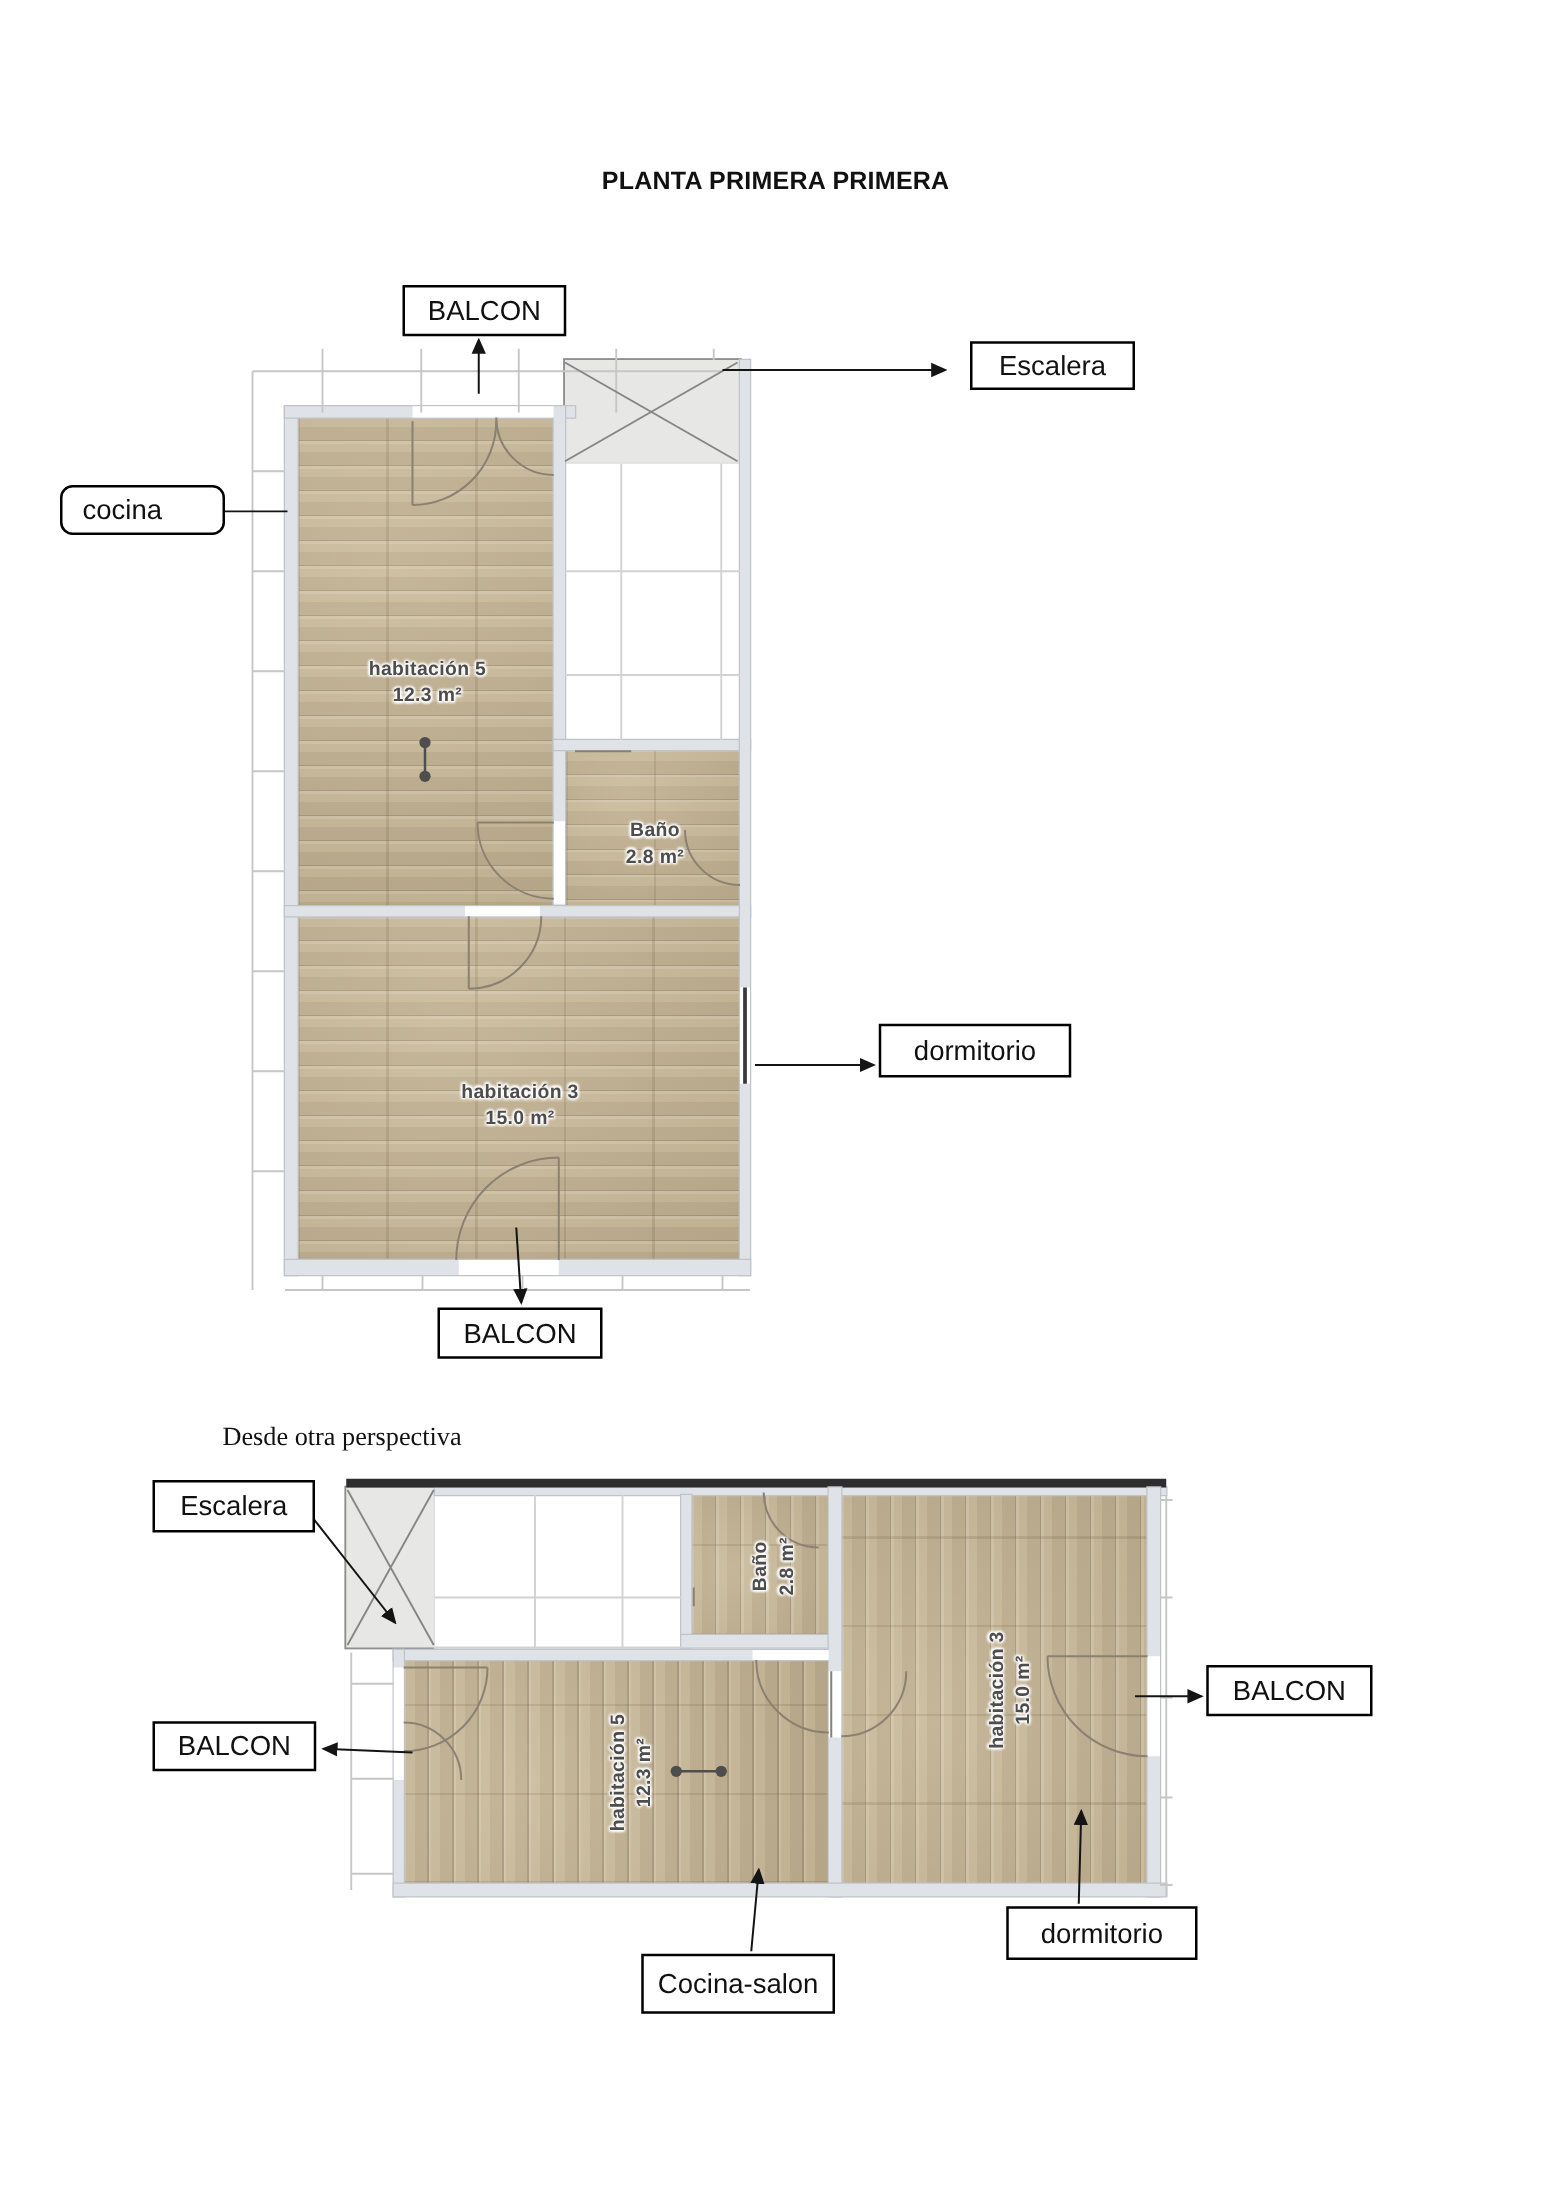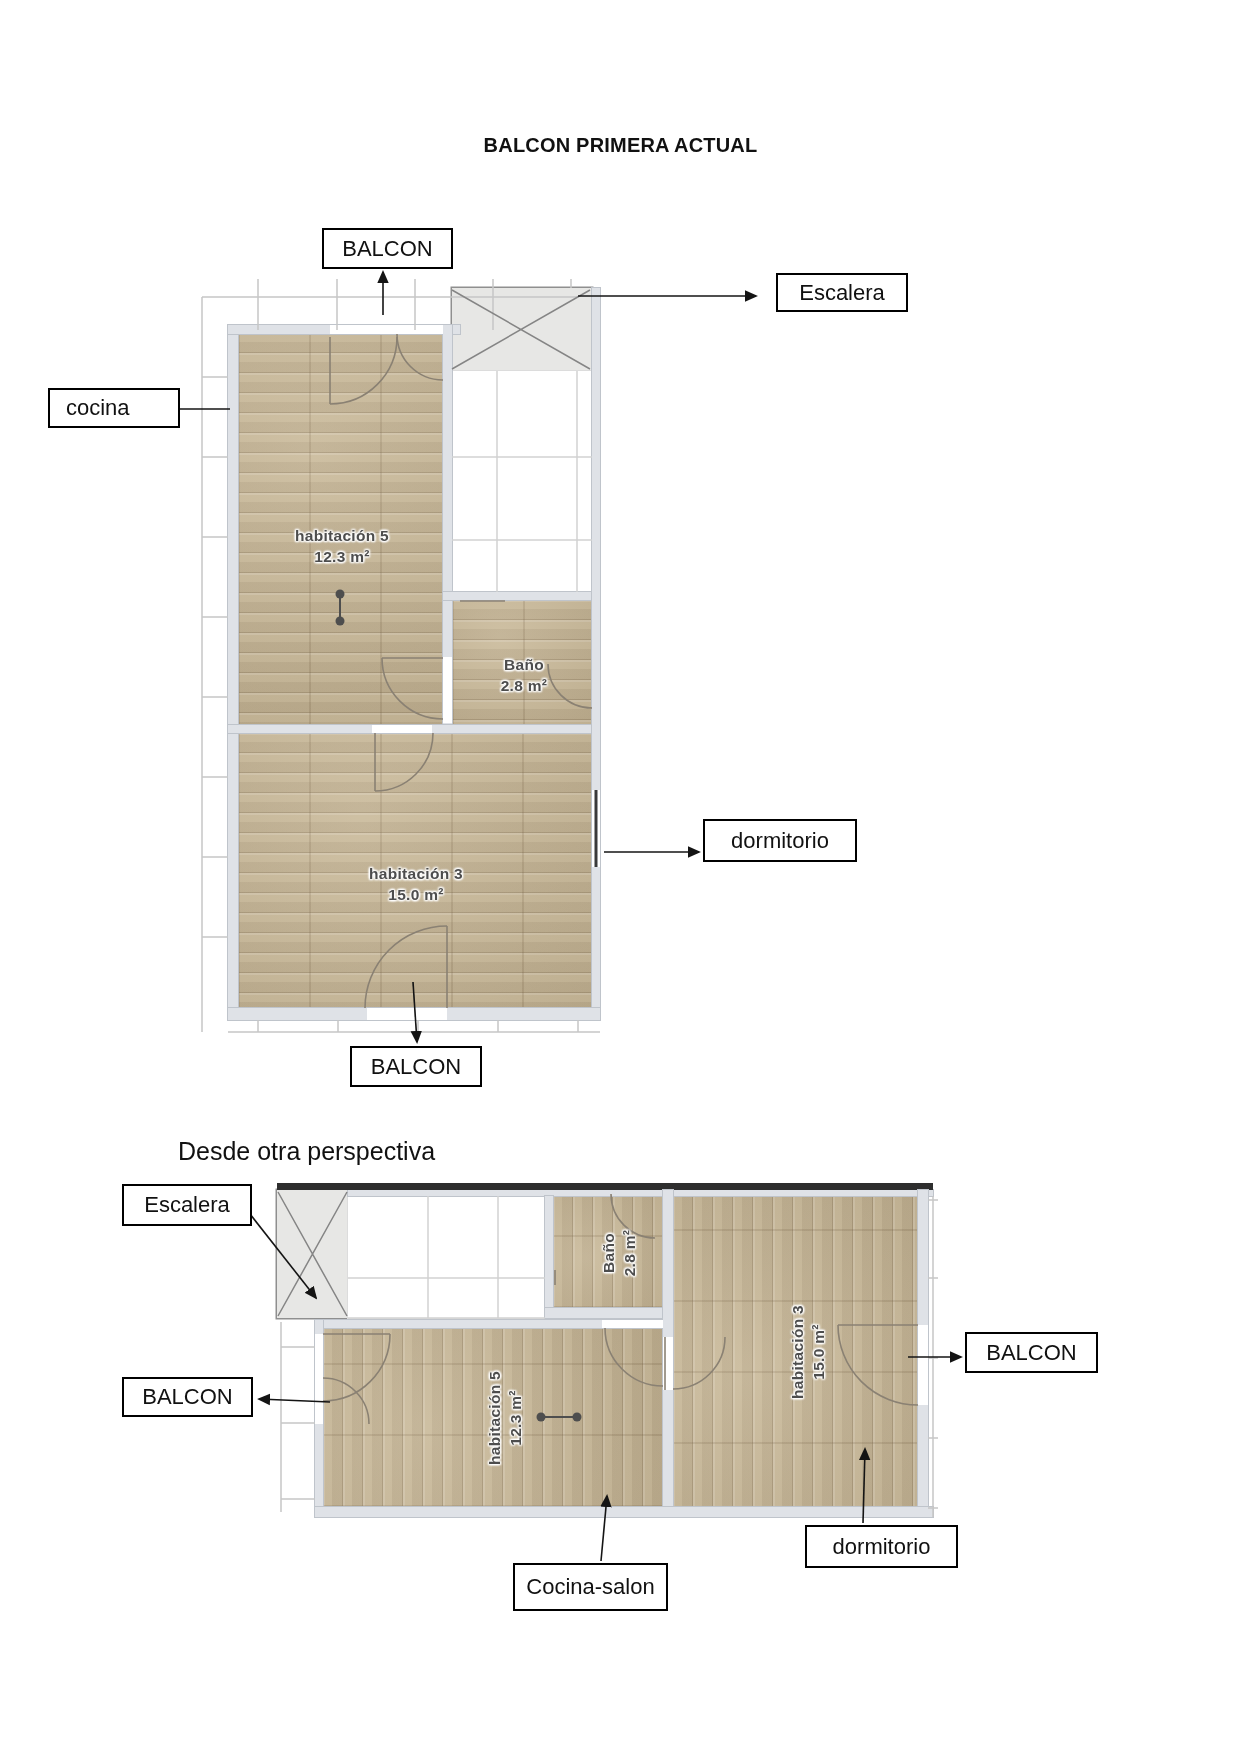--- a/index.html
+++ b/index.html
@@ -1,21 +1,21 @@
 <!DOCTYPE html>
 <html><head>
 <meta charset="utf-8">
 <style>
   html,body{margin:0;padding:0;background:#fff;}
   #page{position:relative;width:1241px;height:1755px;background:#fff;overflow:hidden;
         font-family:"Liberation Sans", sans-serif;color:#111;}
 
   .title{position:absolute;left:0;top:134px;width:1241px;text-align:center;
          font-size:20px;font-weight:bold;letter-spacing:.2px;}
-  .subtitle{position:absolute;left:178px;top:1137px;font-size:25px;}
+  .subtitle{position:absolute;left:178px;top:1137px;font-size:21px;font-family:Liberation Serif, serif;}
 
   
   .wood1{position:absolute;background-color:#c9b999;background-image:
      radial-gradient(circle at 35% 30%, rgba(255,255,255,.10), rgba(0,0,0,.05)),
      repeating-linear-gradient(90deg, rgba(106,84,55,.18) 0 2px, rgba(106,84,55,0) 2px 71px),
      repeating-linear-gradient(180deg, rgba(255,255,255,.15) 0 2px, rgba(0,0,0,0) 2px 9px,
         rgba(97,76,48,.10) 9px 19px, rgba(97,76,48,.30) 19px 20px);}
   .wood2{position:absolute;background-color:#c9b999;background-image:
      radial-gradient(circle at 30% 55%, rgba(255,255,255,.10), rgba(0,0,0,.05)),
      repeating-linear-gradient(0deg, rgba(106,84,55,.18) 0 2px, rgba(106,84,55,0) 2px 71px),
@@ -35,28 +35,28 @@
   .arrow{stroke:#141414;stroke-width:1.6;fill:none;}
   .plain{stroke:#141414;stroke-width:1.4;fill:none;}
 
   .rlabel{position:absolute;transform:translate(-50%,-50%);text-align:center;white-space:nowrap;
       font-size:15.5px;font-weight:bold;color:#4d4d4d;line-height:21px;letter-spacing:.3px;
       text-shadow:0 0 3px #fff,0 0 3px #fff,1px 1px 2px #fff,-1px -1px 2px #fff,1px -1px 2px #fff,-1px 1px 2px #fff;}
   .rlabel.rot{transform:translate(-50%,-50%) rotate(-90deg);}
 
   .abox{position:absolute;background:#fff;border:2px solid #000;box-sizing:border-box;
         display:flex;align-items:center;justify-content:center;font-size:22px;color:#111;}
-  .abox.leftal{justify-content:flex-start;padding-left:16px;}
+  .abox.leftal{justify-content:flex-start;padding-left:16px;border-radius:10px;}
 </style>
 </head>
 <body>
 
 <div id="page">
 
-  <div class="title">BALCON PRIMERA ACTUAL</div>
+  <div class="title">PLANTA PRIMERA PRIMERA</div>
 
   <div>
 
     <div class="wood1" style="left:238px;top:333px;width:205px;height:392px;"></div>
     <div class="wood1" style="left:452px;top:600px;width:140px;height:125px;"></div>
     <div class="wood1" style="left:238px;top:733px;width:354px;height:275px;"></div>
     <div class="stairs" style="left:452px;top:288px;width:140px;height:83px;"></div>
     <div class="void" style="left:452px;top:371px;width:140px;height:221px;"></div>
 
     <div class="w" style="left:228px;top:325px;width:10px;height:695px;"></div>

